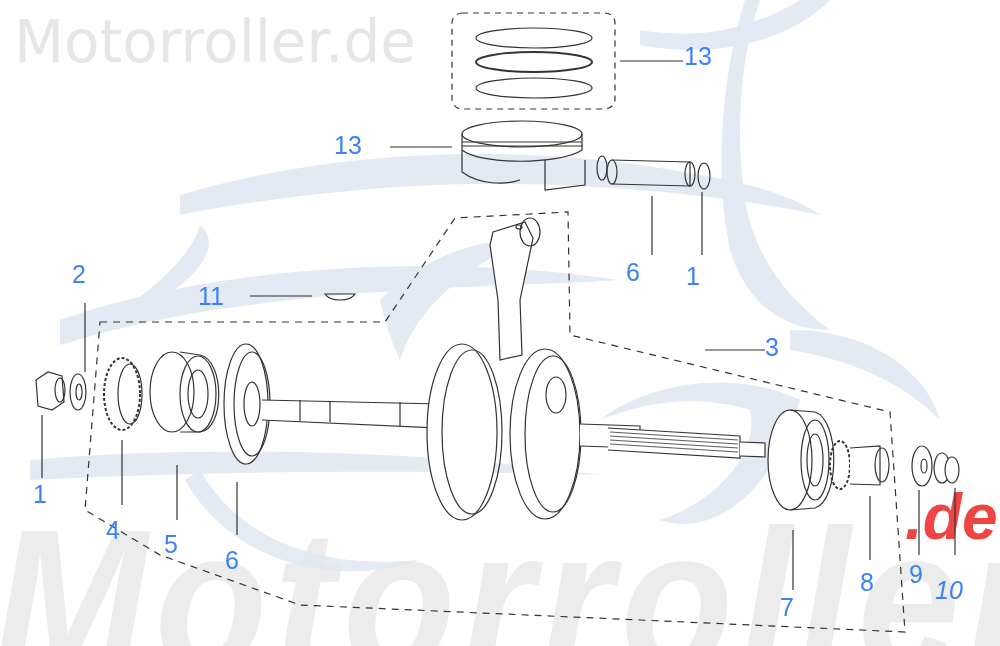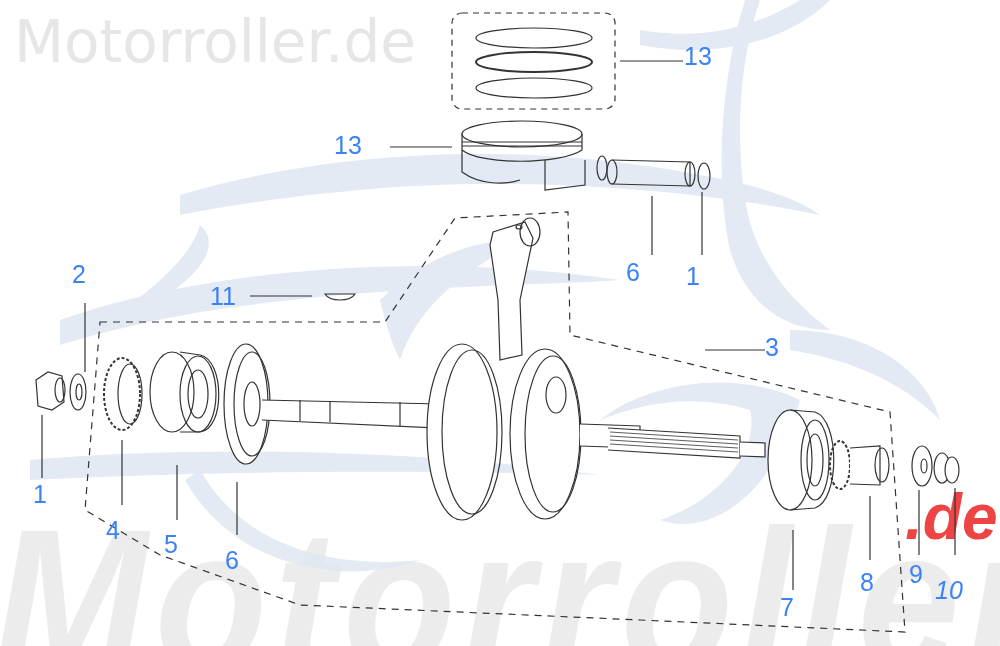--- a/index.html
+++ b/index.html
@@ -142,18 +142,18 @@
   <div class="lbl" style="left:33px;top:482px;">1</div>
   <div class="lbl" style="left:72px;top:262px;">2</div>
   <div class="lbl" style="left:765px;top:335px;">3</div>
   <div class="lbl" style="left:106px;top:518px;">4</div>
   <div class="lbl" style="left:164px;top:532px;">5</div>
   <div class="lbl" style="left:225px;top:548px;">6</div>
   <div class="lbl" style="left:780px;top:595px;">7</div>
   <div class="lbl" style="left:860px;top:570px;">8</div>
   <div class="lbl" style="left:909px;top:562px;">9</div>
   <div class="lbl" style="left:935px;top:578px;font-style:italic;">10</div>
-  <div class="lbl" style="left:210px;top:284px;">11</div>
+  <div class="lbl" style="left:198px;top:284px;">11</div>
   <div class="lbl" style="left:686px;top:264px;">1</div>
   <div class="lbl" style="left:684px;top:44px;">13</div>
   <div class="lbl" style="left:334px;top:133px;">13</div>
   <div class="lbl" style="left:626px;top:260px;">6</div>
 </div>
 
 </body></html>

